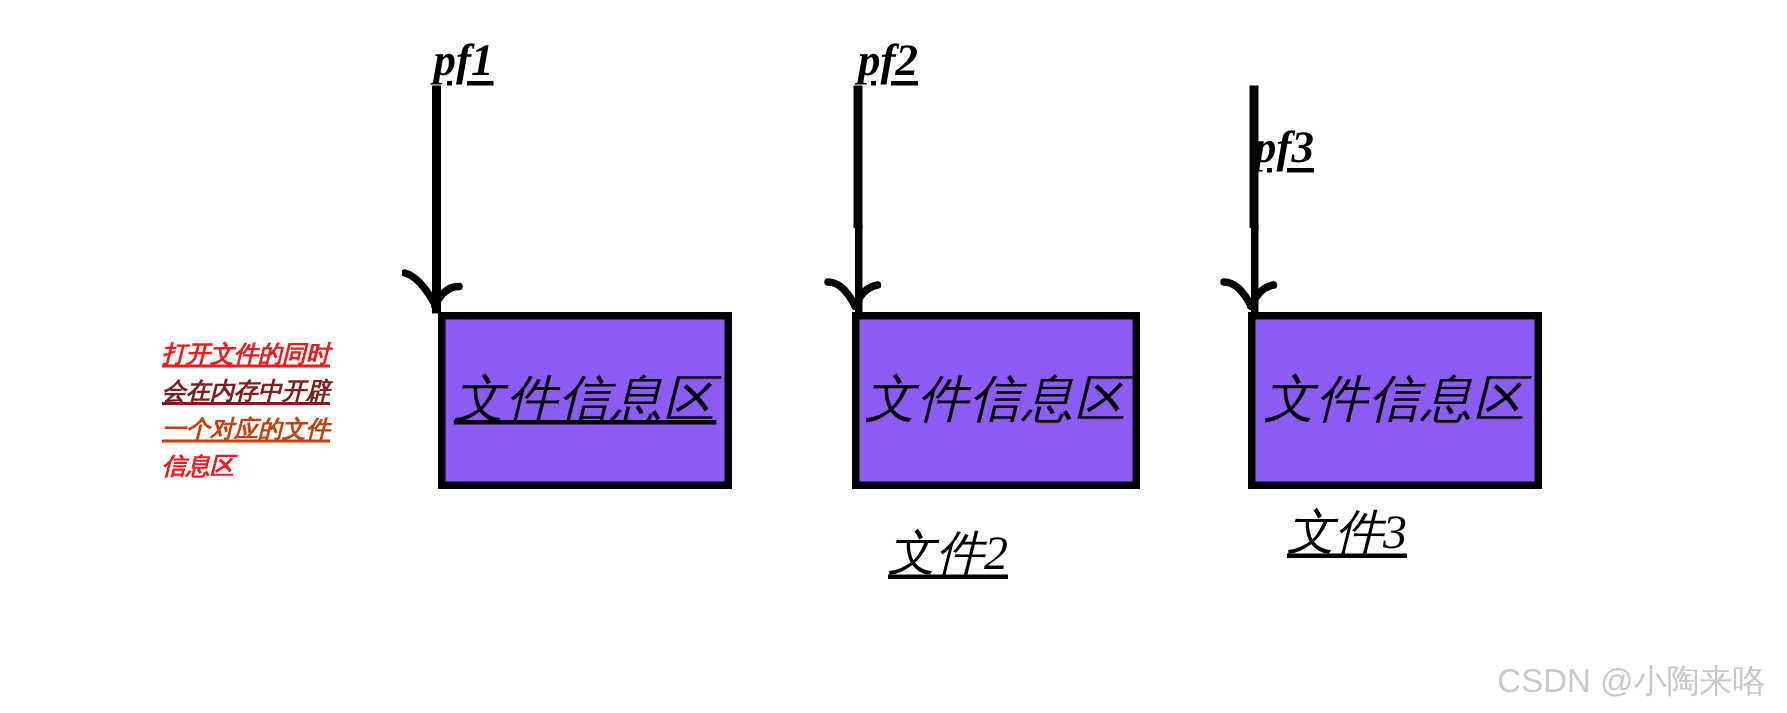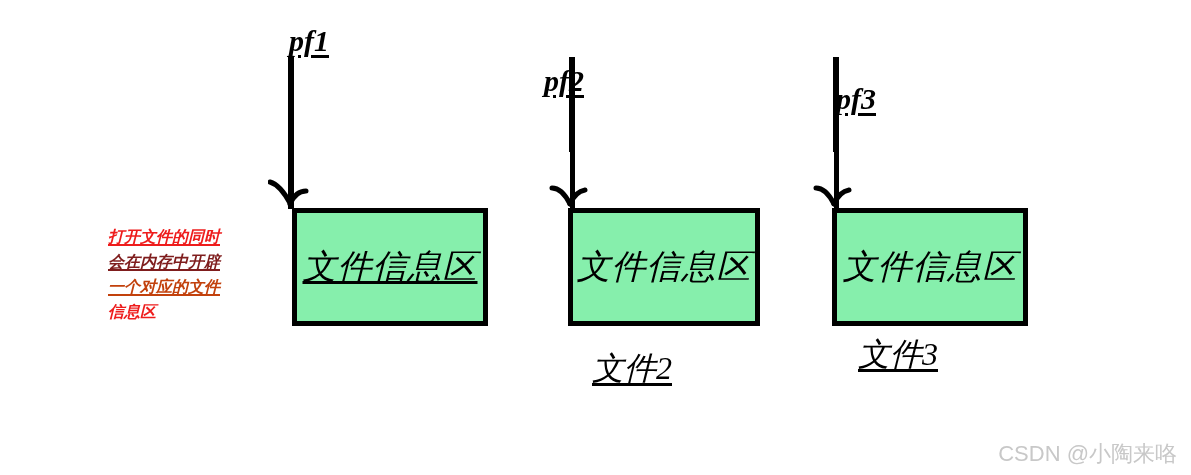--- a/index.html
+++ b/index.html
@@ -43,21 +43,21 @@
   
   .arrow-head {
     position: absolute;
     width: 46px;
     height: 34px;
   }
 
   
   .file-box {
     position: absolute;
-    background: #86efac;
+    background: #8b5cf6;
     border: 5px solid #000000;
     box-sizing: border-box;
     display: flex;
     align-items: center;
     justify-content: center;
   }
   .file-box-text {
     font-family: "Liberation Serif", "DejaVu Serif", serif;
     font-style: italic;
     font-size: 34px;
@@ -132,21 +132,21 @@
   <svg class="arrow-head" style="left:268px; top:176px;" viewBox="0 0 46 34">
     <path d="M2 6 C 9 8, 16 16, 22 27" stroke="#000" stroke-width="5" fill="none" stroke-linecap="round"></path>
     <path d="M38 15 C 32 15, 26 19, 22 28" stroke="#000" stroke-width="5" fill="none" stroke-linecap="round"></path>
   </svg>
 
   <div class="file-box" style="left:292px; top:208px; width:196px; height:118px;">
     <span class="file-box-text underlined">文件信息区</span>
   </div>
 
 
-  <div class="ptr-label" style="left:544px; top:26px;margin-top:40px;">pf2</div>
+  <div class="ptr-label" style="left:572px; top:26px;">pf2</div>
 
   <div class="ptr-stem" style="left:569px; top:57px; height:95px;"></div>
   <div class="ptr-stem" style="left:570px; top:150px; height:60px; width:5px;"></div>
 
   <svg class="arrow-head" style="left:549px; top:176px;" viewBox="0 0 46 34">
     <path d="M3 12 C 10 12, 16 18, 21 28" stroke="#000" stroke-width="5" fill="none" stroke-linecap="round"></path>
     <path d="M36 14 C 30 15, 25 19, 21 28" stroke="#000" stroke-width="5" fill="none" stroke-linecap="round"></path>
   </svg>
 
   <div class="file-box" style="left:568px; top:208px; width:192px; height:118px;">

